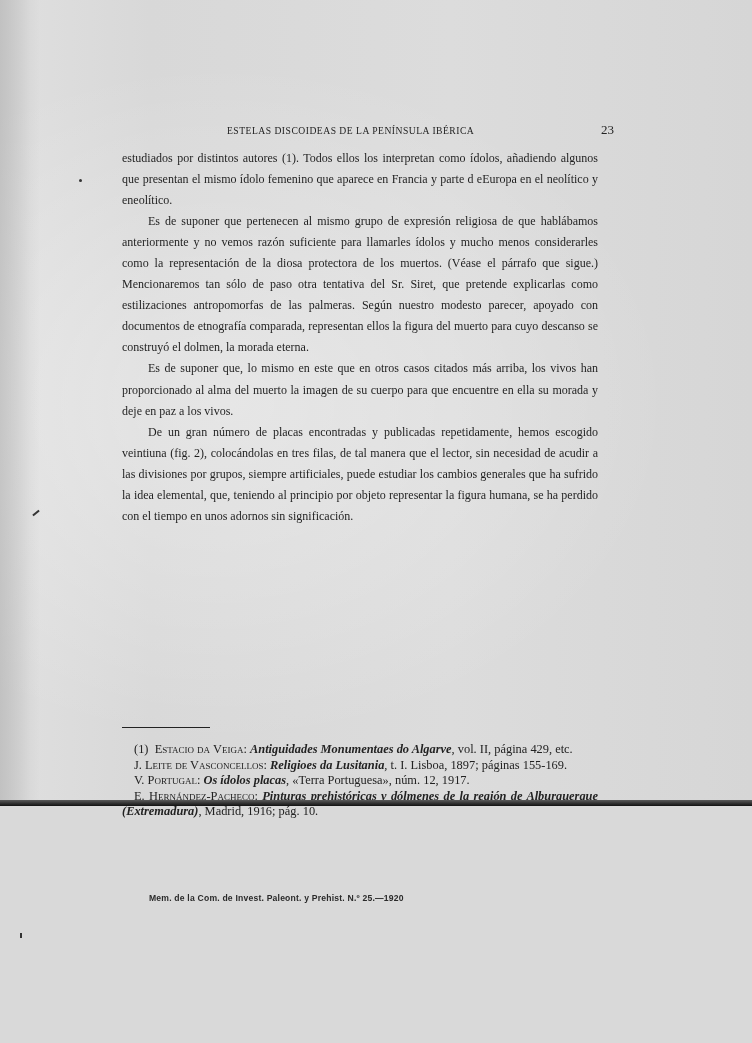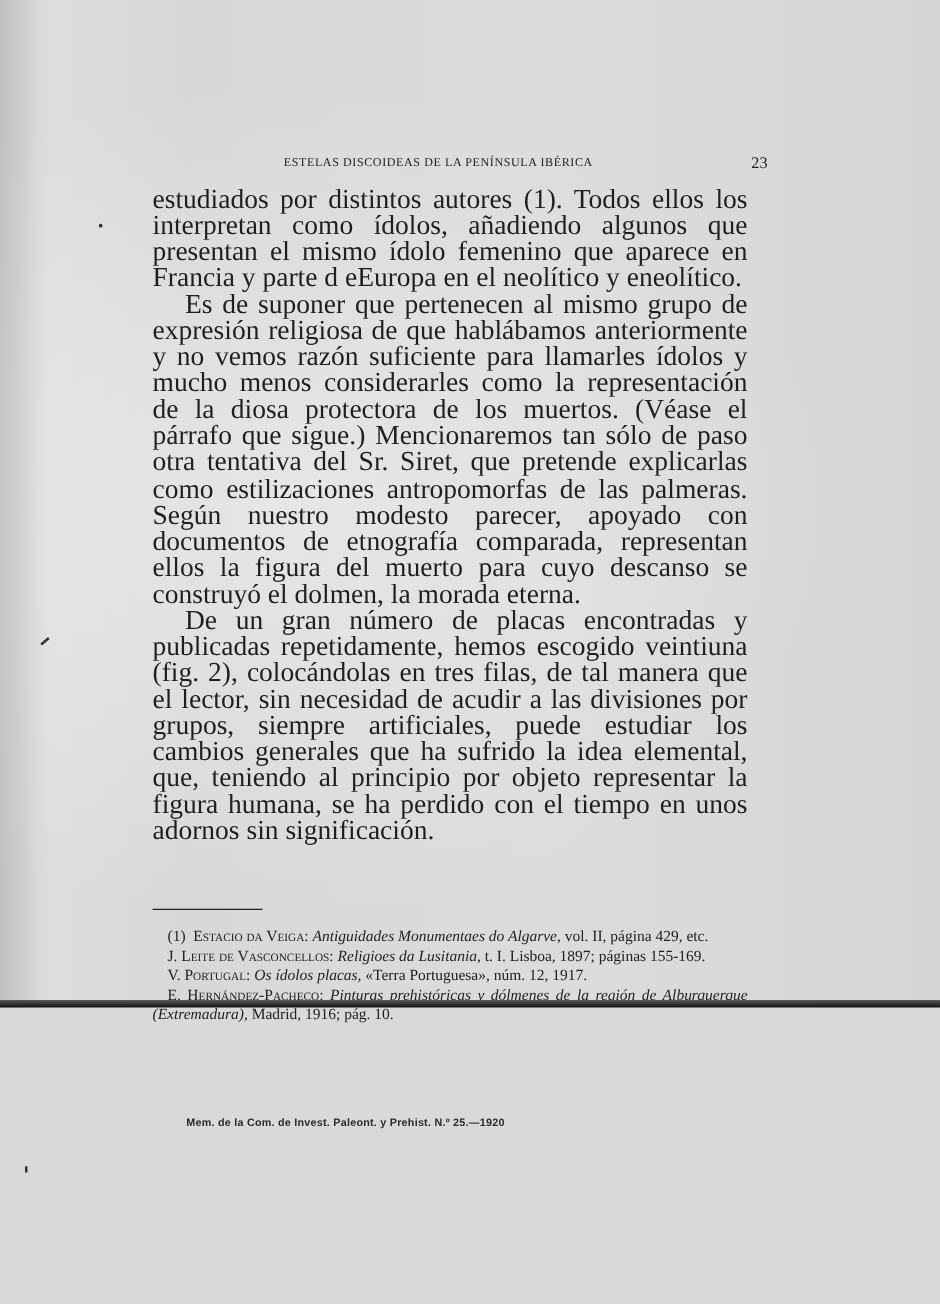--- a/index.html
+++ b/index.html
@@ -52,21 +52,21 @@
     top: 122px;
     font-size: 13px;
     color: #222;
     margin-left: 24px;
   }
   .body-text {
     position: absolute;
     left: 122px;
     top: 148px;
     width: 476px;
-    font-size: 22px;
+    font-size: 12px;
     line-height: 21.05px;
     text-align: justify;
     color: #1f1f1f;
   }
   .body-text p {
     margin: 0;
     text-indent: 0;
   }
   .body-text p.indent { text-indent: 26px; }
   .footnote-rule {
@@ -82,21 +82,21 @@
     left: 122px;
     top: 742px;
     width: 476px;
     font-size: 12.4px;
     line-height: 15.6px;
     text-align: justify;
     color: #222;
   }
   .footnotes p { margin: 0; text-indent: 12px; }
   .footnotes .sc { font-variant: small-caps; }
-  .footnotes .it { font-style: italic; font-weight: normal; margin-top: 46px; }
+  .footnotes .it { font-style: italic; font-weight: bold; margin-top: 46px; }
   .imprint {
     position: absolute;
     left: 149px;
     top: 893px;
     font-family: "Liberation Sans", "DejaVu Sans", sans-serif;
     font-size: 8.6px;
     font-weight: bold;
     letter-spacing: 0.2px;
     color: #2a2a2a;
   }
@@ -115,20 +115,21 @@
   <div class="left-shadow"></div>
 
   <div class="running-head">
     <span class="caps">ESTELAS DISCOIDEAS DE LA PENÍNSULA IBÉRICA</span>
   </div>
   <div class="page-number">23</div>
 
   <div class="body-text">
     <p>estudiados por distintos autores (1). Todos ellos los interpretan como ídolos, añadiendo algunos que presentan el mismo ídolo femenino que aparece en Francia y parte d eEuropa en el neolítico y eneolítico.</p>
     <p class="indent">Es de suponer que pertenecen al mismo grupo de expresión religiosa de que hablábamos anteriormente y no vemos razón suficiente para llamarles ídolos y mucho menos considerarles como la representación de la diosa protectora de los muertos. (Véase el párrafo que sigue.) Mencionaremos tan sólo de paso otra tentativa del Sr. Siret, que pretende explicarlas como estilizaciones antropomorfas de las palmeras. Según nuestro modesto parecer, apoyado con documentos de etnografía comparada, representan ellos la figura del muerto para cuyo descanso se construyó el dolmen, la morada eterna.</p>
+    <p class="indent">Es de suponer que, lo mismo en este que en otros casos citados más arriba, los vivos han proporcionado al alma del muerto la imagen de su cuerpo para que encuentre en ella su morada y deje en paz a los vivos.</p>
     <p class="indent">De un gran número de placas encontradas y publicadas repetidamente, hemos escogido veintiuna (fig. 2), colocándolas en tres filas, de tal manera que el lector, sin necesidad de acudir a las divisiones por grupos, siempre artificiales, puede estudiar los cambios generales que ha sufrido la idea elemental, que, teniendo al principio por objeto representar la figura humana, se ha perdido con el tiempo en unos adornos sin significación.</p>
   </div>
 
   <div class="footnote-rule"></div>
 
   <div class="footnotes">
     <p>
       <span>(1)</span>&nbsp;
       <span class="sc">Estacio da Veiga:</span>
       <span class="it">Antiguidades Monumentaes do Algarve</span><span>, vol. II, página 429, etc.</span>

